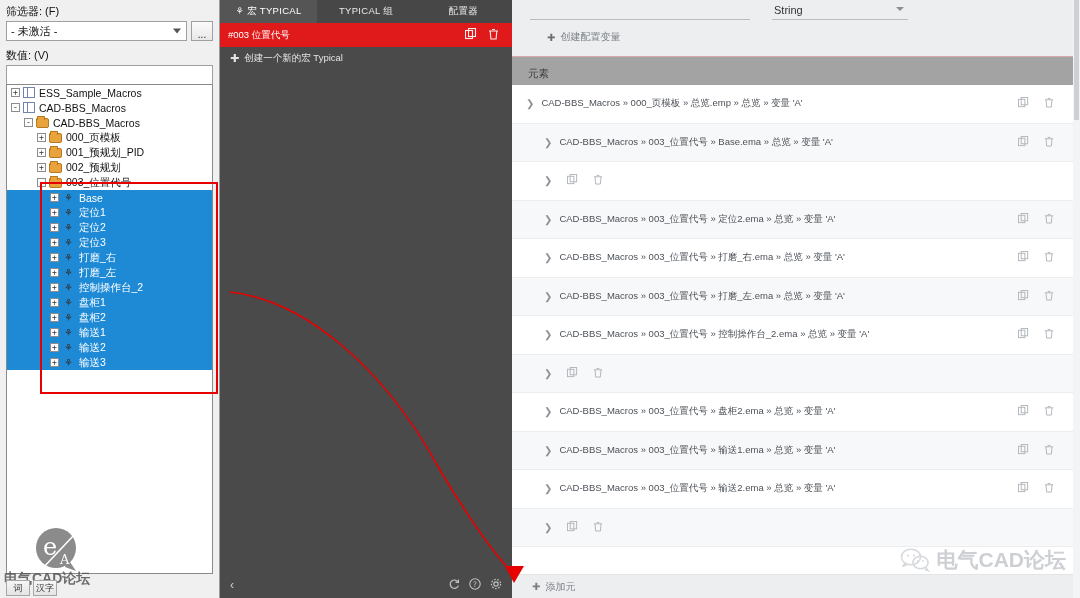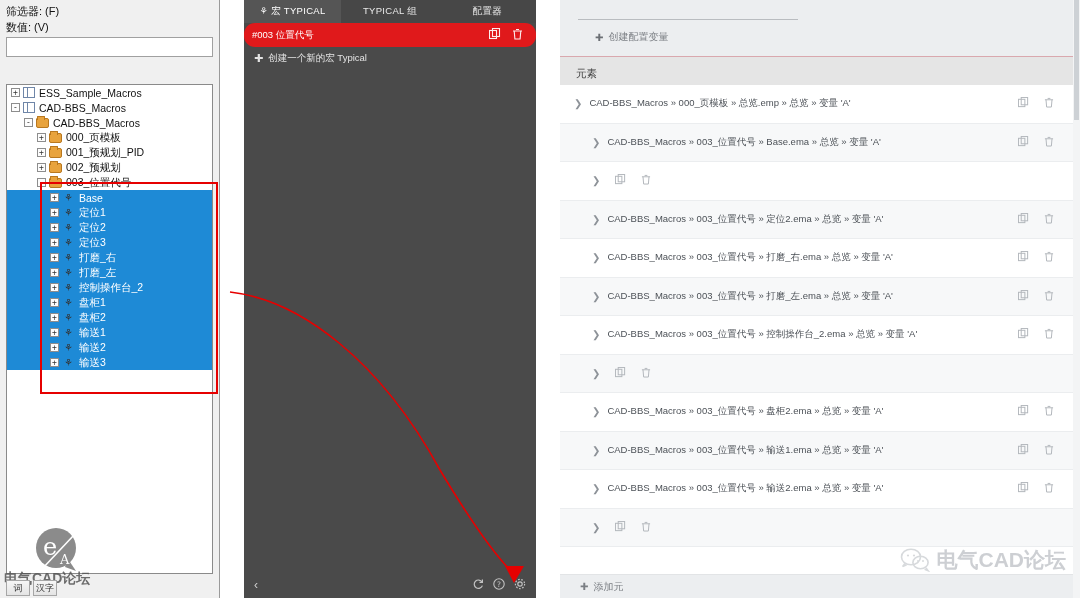--- a/index.html
+++ b/index.html
@@ -2,21 +2,21 @@
 <html><head>
 <meta charset="utf-8">
 <style>
   * { box-sizing: border-box; margin: 0; padding: 0; }
   html, body {
     width: 1080px; height: 598px;
     font-family: "Liberation Sans", "DejaVu Sans", sans-serif;
     background: #ffffff;
     overflow: hidden;
   }
-  #app { position: relative; width: 1080px; height: 598px; display: flex; gap: 24px; }
+  #app { position: relative; width: 1080px; height: 598px; display: flex; }
 
   
   .left-panel {
     width: 220px; height: 598px;
     background: #f0f0f0;
     border-right: 1px solid #9a9a9a;
     position: relative;
     flex: 0 0 220px;
     padding: 5px 6px 0 6px;
   }
@@ -114,21 +114,21 @@
   .mid-tabs { display: flex; height: 23px; background: #474747; }
   .mid-tab {
     flex: 1 1 0; display: flex; align-items: center; justify-content: center;
     font-size: 9.5px; color: #e8e8e8; letter-spacing: .3px;
     border-bottom: 1px solid transparent;
   }
   .mid-tab.active { background: #555555; color: #ffffff; }
   .mid-tab .tabicon { margin-right: 3px; font-size: 9px; }
   .mid-redbar {
     height: 24px; background: #e0191b; display: flex; align-items: center;
-    padding: 0 8px; color: #fff; font-size: 9.5px; border-radius: 11px;
+    padding: 0 8px; color: #fff; font-size: 9.5px;
   }
   .mid-redbar .title { flex: 1 1 auto; }
   .mid-redbar .act { width: 22px; text-align: center; opacity: .92; font-size: 11px; }
   .mid-create {
     height: 22px; display: flex; align-items: center; padding: 0 10px;
     color: #e3e3e3; font-size: 9.5px; background: #4a4a4a;
   }
   .mid-create .plus { font-size: 11px; margin-right: 5px; }
   .mid-body { position: absolute; left:0; right:0; top: 69px; bottom: 26px; }
   .mid-bottom {
@@ -169,21 +169,21 @@
     border-left: 4px solid transparent; border-right: 4px solid transparent;
     border-top: 4px solid #8b8e92;
   }
   .r-link {
     display: flex; align-items: center; padding: 8px 0 0 35px;
     font-size: 10px; color: #7b7f84;
   }
   .r-link .plus { font-weight: bold; margin-right: 5px; color: #5e6view; color:#6b6f74; }
   .r-section {
     height: 34px; display: flex; align-items: center; padding-left: 16px;
-    font-size: 10.5px; color: #3b3b3b; background: #e5e5e5;
+    font-size: 10.5px; color: #3b3b3b; background: #a3a3a3;
     border-bottom: 1px solid #e2e4e6;
   }
   .r-list { position: absolute; left:0; right:0; top: 85px; bottom: 24px; }
   .r-row {
     height: 38.5px; display: flex; align-items: center;
     border-bottom: 1px solid #ebedef; font-size: 9.5px; color: #4c5157;
     padding-right: 18px; background: #fff;
   }
   .r-row.alt { background: #f7f8f9; }
   .r-row .chev {
@@ -214,20 +214,27 @@
   .wm svg { opacity: .8; }
 </style>
 </head>
 <body>
 
 <div id="app">
 
   <div class="left-panel">
 
     <div class="field-label">筛选器: (F)</div>
+    <div class="combo-row">
+      <div class="combo">
+        <span>- 未激活 -</span>
+        <span class="caret"></span>
+      </div>
+      <div class="ellipsis-btn">...</div>
+    </div>
 
     <div class="field-label">数值: (V)</div>
     <div class="value-box"></div>
 
     <div class="tree-panel">
       <div id="tree-rows">
           <div class="tree-row" style="padding-left: 4px;">
             <span class="expander">+</span>
             <span class="ic ic-book"></span>
             <span>ESS_Sample_Macros</span>
@@ -402,20 +409,24 @@
           </svg>
       </span>
     </div>
   </div>
 
   <div class="right-panel">
 
     <div class="r-top">
       <div class="r-top-row">
         <input class="r-input" type="text" value="" style="">
+        <div class="r-select">
+          <span>String</span>
+          <span class="caret"></span>
+        </div>
       </div>
       <div class="r-link">
         <span class="plus">✚</span>
         <span>创建配置变量</span>
       </div>
     </div>
 
     <div class="r-section">
       <span>元素</span>
     </div>

